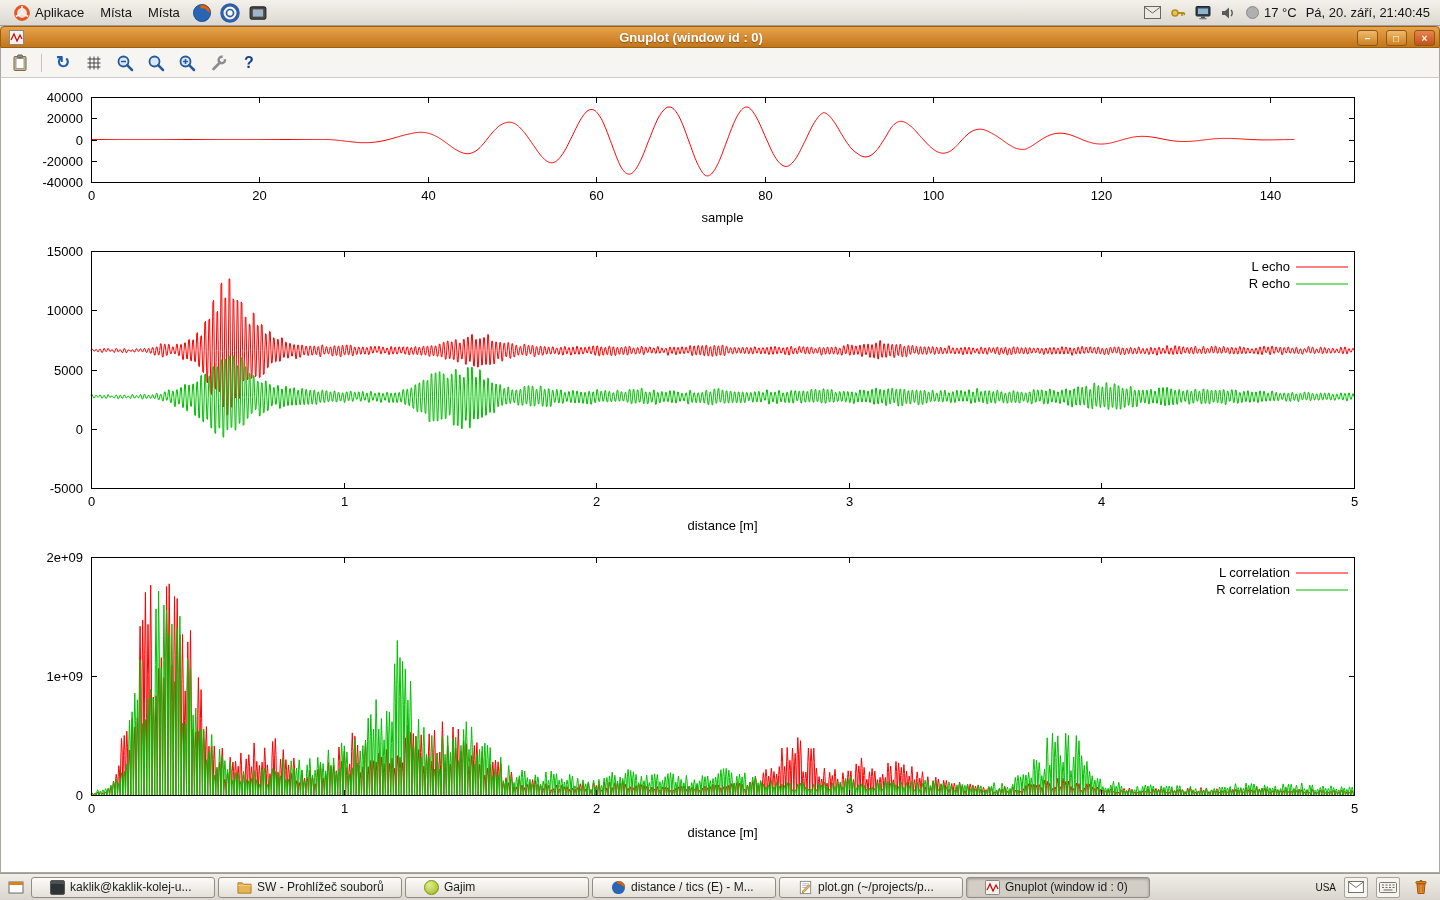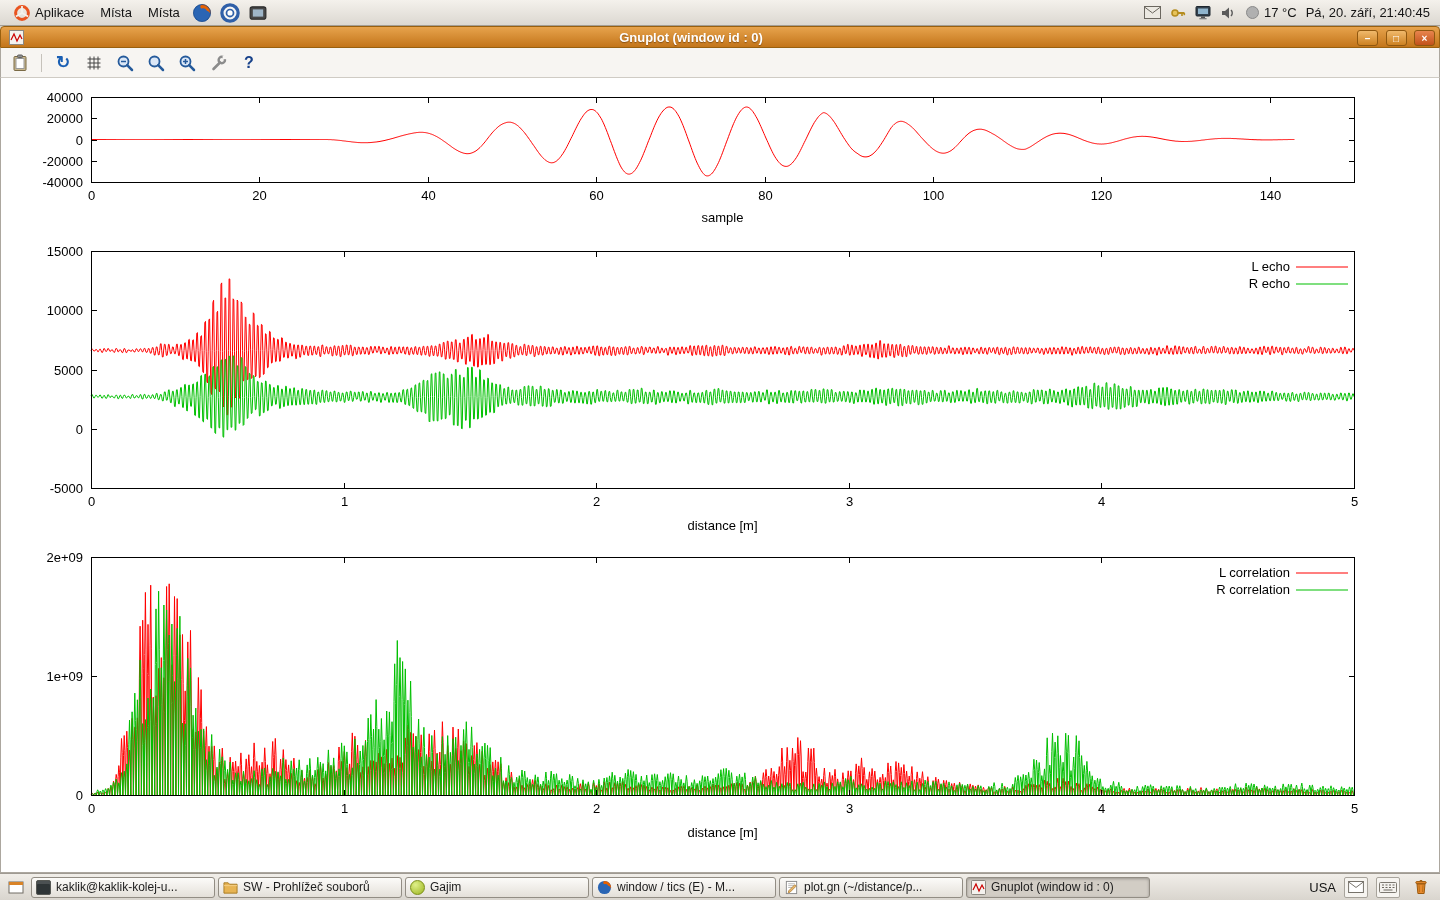--- a/index.html
+++ b/index.html
@@ -40,29 +40,29 @@
   .glyph-help{color:#17418a;font-size:16px;font-weight:bold;line-height:1;}
   .plot-canvas{flex:1;position:relative;background:#ffffff;overflow:hidden;
     border-left:1px solid #aca79f;border-right:1px solid #aca79f;border-bottom:1px solid #aca79f;}
   svg.chart{position:absolute;left:0;font-family:"Liberation Sans","DejaVu Sans",sans-serif;}
   #chart1{top:10px;} #chart2{top:165px;} #chart3{top:470px;}
 
   
   .panel-bottom{position:absolute;bottom:0;left:0;right:0;height:27px;
     background:linear-gradient(#f1eee9,#d9d5ce);border-top:1px solid #9f9a92;
     display:flex;align-items:center;padding:0 4px;gap:3px;}
-  .task-btn{width:184px;height:21px;display:flex;align-items:center;gap:5px;padding:0 4px;
+  .task-btn{width:184px;height:21px;display:flex;align-items:center;gap:5px;padding:0 18px;
     border:1px solid #928d84;border-radius:3px;background:linear-gradient(#fcfbf9,#e4e0d9);
     font-size:12px;color:#1c1c1c;overflow:hidden;white-space:nowrap;}
   .task-btn.active{background:#d2cdc5;box-shadow:inset 0 1px 3px rgba(0,0,0,.28);}
   .task-label{overflow:hidden;}
   .ticon{width:15px;height:15px;flex:0 0 auto;border-radius:2px;}
   .term{background:#2e3436;border:1px solid #555753;box-shadow:inset 0 3px 0 rgba(255,255,255,.14);}
   .gajim{border-radius:50%;background:radial-gradient(circle at 35% 30%,#dff08a,#9cb41f);border:1px solid #7a8f17;}
-  .tray2{margin-left:auto;display:flex;align-items:center;gap:8px;font-size:13px;color:#141414;padding-right:2px;}
+  .tray2{margin-left:auto;display:flex;align-items:center;gap:8px;font-size:10px;color:#141414;padding-right:2px;}
   .tray-box{width:24px;height:21px;border:1px solid #a8a49c;background:#f6f4f0;border-radius:2px;
     display:flex;align-items:center;justify-content:center;}
 </style>
 </head>
 <body>
 
 <div class="screen">
 
   <header class="panel-top">
     <div class="menu-item">
@@ -362,30 +362,30 @@
     <button class="task-btn">
       <span class="ticon gajim"></span>
       <span class="task-label">Gajim</span>
     </button>
 
     <button class="task-btn">
       <svg class="ticon" viewBox="0 0 16 16">
         <circle cx="8" cy="8" r="7" fill="#2a65b4"></circle>
         <path d="M8 1a7 7 0 0 1 6.9 8.2c-.6-1.9-1.7-2.7-3-3-.9-1.9-2.8-2.4-4.4-1.7C6 3 6.6 1.6 8 1z" fill="#e66000"></path>
       </svg>
-      <span class="task-label">window / tics (E) - M...</span>
+      <span class="task-label">distance / tics (E) - M...</span>
     </button>
 
     <button class="task-btn">
       <svg class="ticon" viewBox="0 0 16 16">
         <rect x="2.5" y="1.5" width="11" height="13" fill="#fff" stroke="#8a8a8a"></rect>
         <path d="M4.5 4h7M4.5 6h7M4.5 8h5" stroke="#b8b8b8"></path>
         <path d="M5 11.5l6.5-6.5 1.5 1.5-6.5 6.5-2 .5z" fill="#e9b96e" stroke="#a26d1f" stroke-width=".7"></path>
       </svg>
-      <span class="task-label">plot.gn (~/distance/p...</span>
+      <span class="task-label">plot.gn (~/projects/p...</span>
     </button>
 
     <button class="task-btn active">
       <svg class="ticon" viewBox="0 0 15 15">
         <rect x=".5" y=".5" width="14" height="14" fill="#f4f2ee" stroke="#8c8881"></rect>
         <polyline points="2,10 5,4 8,11 11,5 13,9" fill="none" stroke="#cc0000" stroke-width="1.2"></polyline>
       </svg>
       <span class="task-label">Gnuplot (window id : 0)</span>
     </button>
 

